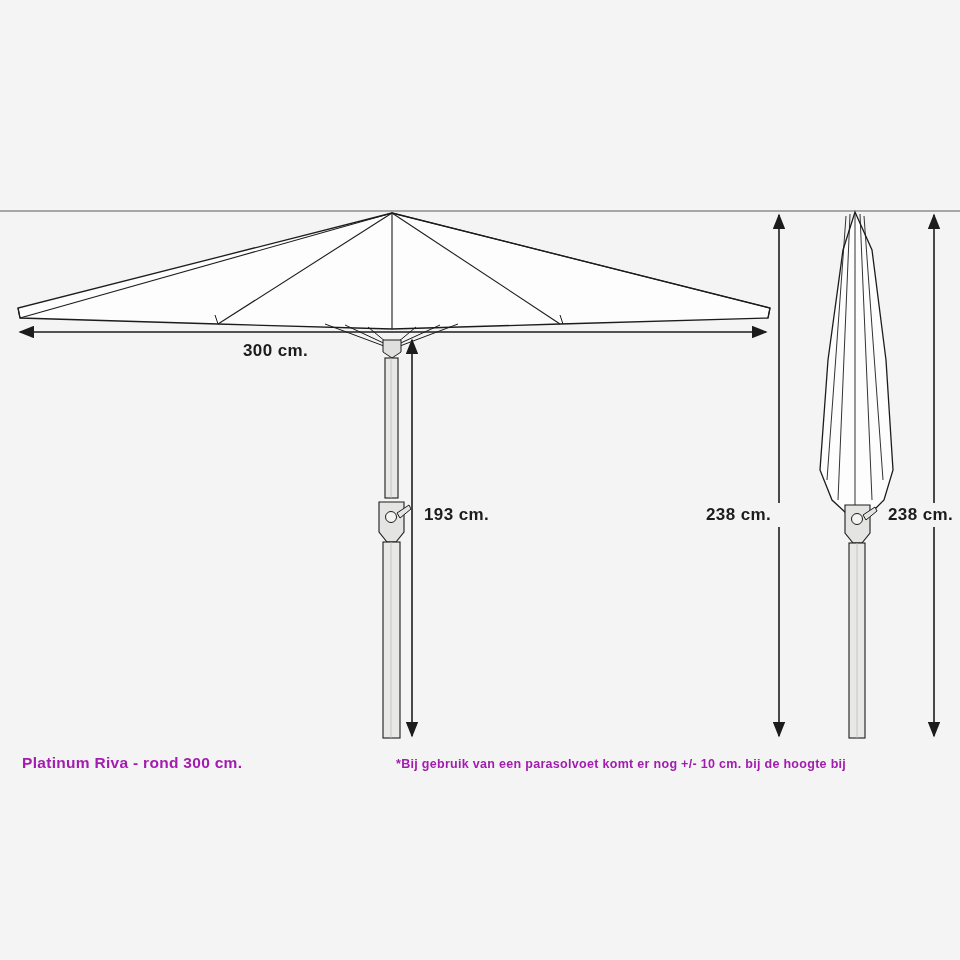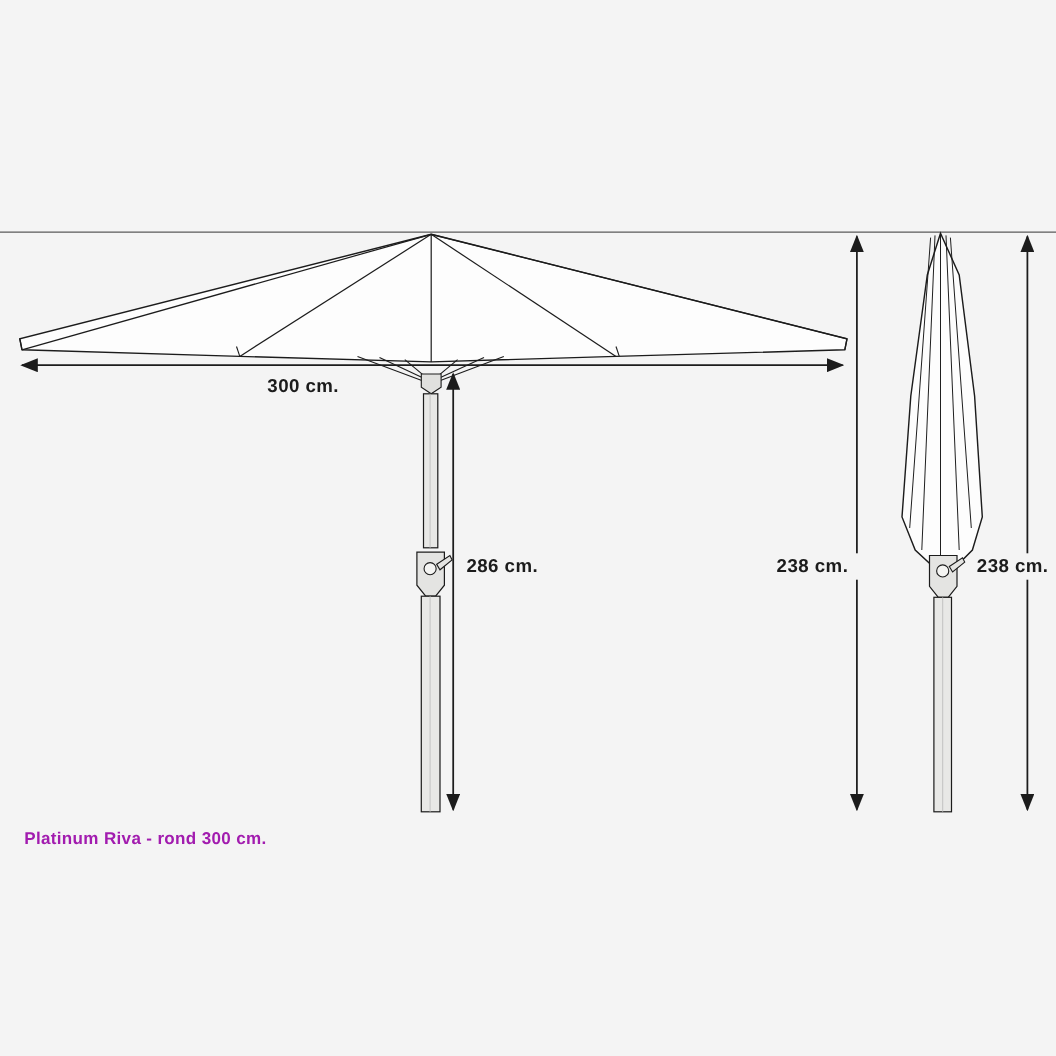--- a/index.html
+++ b/index.html
@@ -142,22 +142,23 @@
     </g>
 
     <rect x="238" y="337" width="90" height="22" fill="#f4f4f4"></rect>
     <rect x="420" y="503" width="82" height="24" fill="#f4f4f4"></rect>
     <rect x="702" y="503" width="82" height="24" fill="#f4f4f4"></rect>
     <rect x="884" y="503" width="76" height="24" fill="#f4f4f4"></rect>
   </svg>
 
   <div class="dim-label" id="label-width">300 cm.</div>
 
-  <div class="dim-label" id="label-height">286 cm.</div>
+  <div class="dim-label" id="label-height">193 cm.</div>
 
   <div class="dim-label" id="label-total">238 cm.</div>
 
   <div class="dim-label" id="label-total-2">238 cm.</div>
 
   <div class="caption-label" id="label-product">Platinum Riva - rond 300 cm.</div>
 
+  <div class="caption-label" id="label-footnote">*Bij gebruik van een parasolvoet komt er nog +/- 10 cm. bij de hoogte bij</div>
 
 </div>
 
 </body></html>

